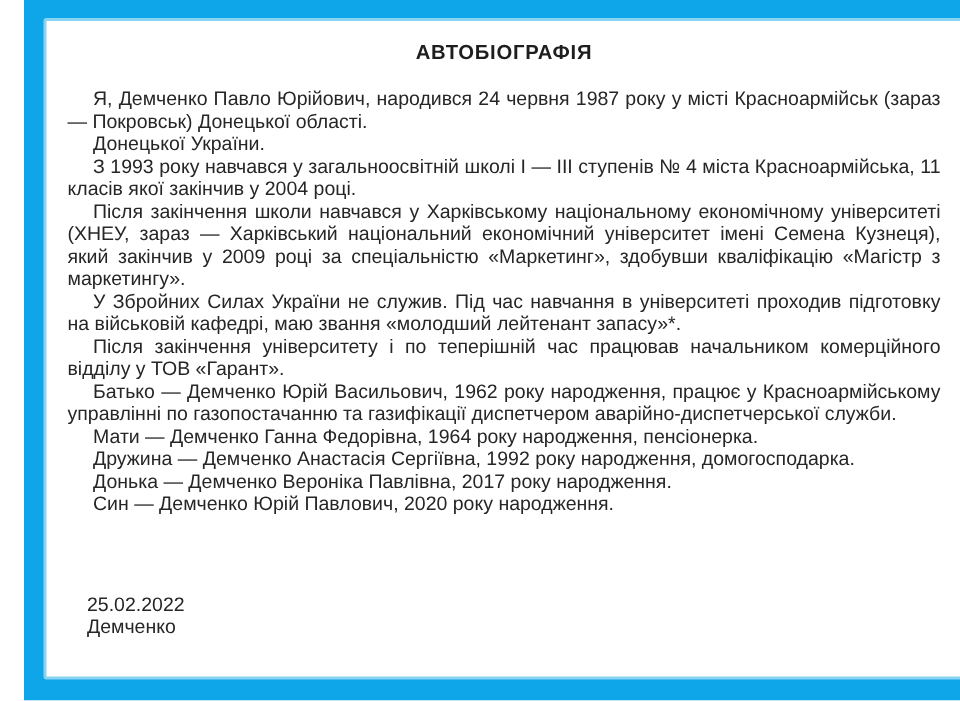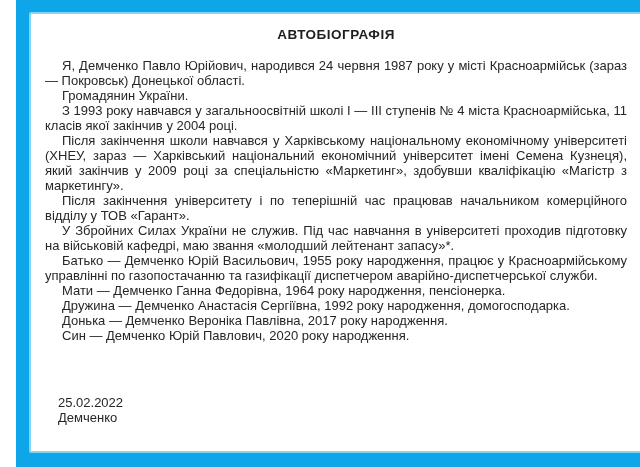--- a/index.html
+++ b/index.html
@@ -57,26 +57,26 @@
 </head>
 <body>
 
 <div class="page">
   <div class="frame">
 
     <div class="doc-title">АВТОБІОГРАФІЯ</div>
 
     <div class="body-text">
       <p>Я, Демченко Павло Юрійович, народився 24 червня 1987 року у місті Красноармійськ (зараз — Покровськ) Донецької області.</p>
-      <p>Громадянин України.</p>
+      <p>Донецької України.</p>
       <p>З 1993 року навчався у загальноосвітній школі І — ІІІ ступенів № 4 міста Красноармійська, 11 класів якої закінчив у 2004 році.</p>
       <p>Після закінчення школи навчався у Харківському національному економічному університеті (ХНЕУ, зараз — Харківський національний економічний університет імені Семена Кузнеця), який закінчив у 2009 році за спеціальністю «Маркетинг», здобувши кваліфікацію «Магістр з маркетингу».</p>
+      <p>У Збройних Силах України не служив. Під час навчання в університеті проходив підготовку на військовій кафедрі, маю звання «молодший лейтенант запасу»*.</p>
       <p>Після закінчення університету і по теперішній час працював начальником комерційного відділу у ТОВ «Гарант».</p>
-      <p>У Збройних Силах України не служив. Під час навчання в університеті проходив підготовку на військовій кафедрі, маю звання «молодший лейтенант запасу»*.</p>
-      <p>Батько — Демченко Юрій Васильович, 1955 року народження, працює у Красноармійському управлінні по газопостачанню та газифікації диспетчером аварійно-диспетчерської служби.</p>
+      <p>Батько — Демченко Юрій Васильович, 1962 року народження, працює у Красноармійському управлінні по газопостачанню та газифікації диспетчером аварійно-диспетчерської служби.</p>
       <p>Мати — Демченко Ганна Федорівна, 1964 року народження, пенсіонерка.</p>
       <p>Дружина — Демченко Анастасія Сергіївна, 1992 року народження, домогосподарка.</p>
       <p>Донька — Демченко Вероніка Павлівна, 2017 року народження.</p>
       <p>Син — Демченко Юрій Павлович, 2020 року народження.</p>
     </div>
 
     <div class="footer">
       <span class="date">25.02.2022</span>
       <span class="signature">Демченко</span>
     </div>

